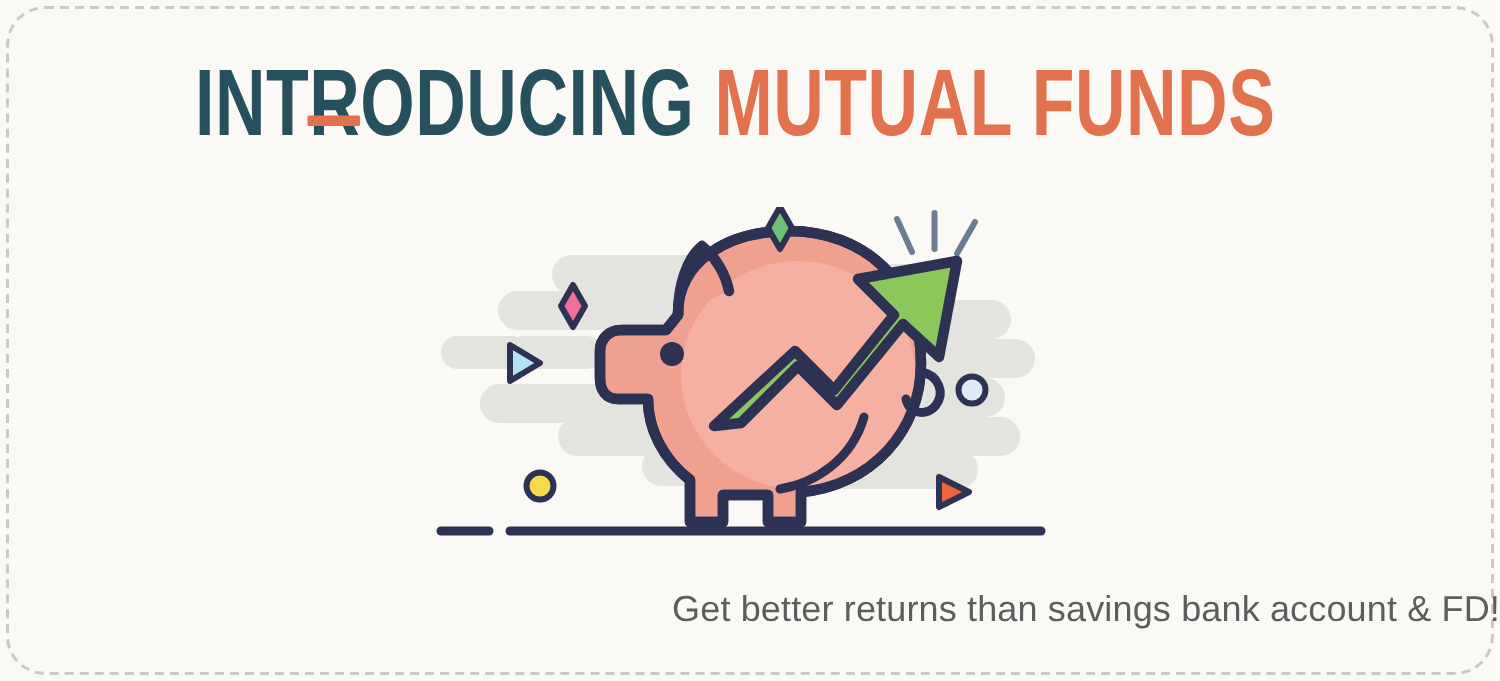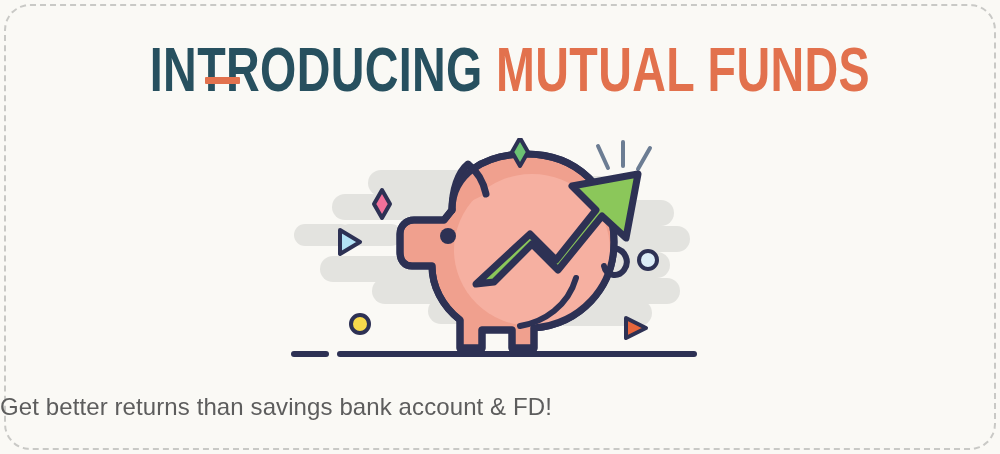--- a/index.html
+++ b/index.html
@@ -32,21 +32,21 @@
     border-radius: 26px;
     pointer-events: none;
   }
 
   
   #headline-block {
     position: absolute;
     left: 0;
     right: 0;
     top: 38px;
-    text-align: right;
+    text-align: left;
   }
   #headline {
     margin: 0;
     font-family: "Liberation Sans Narrow", "Liberation Sans", sans-serif;
     font-size: 63px;
     line-height: 1.0;
     font-weight: bold;
     letter-spacing: 0.5px;
     white-space: nowrap;
     transform: scaleX(0.74);
@@ -74,21 +74,21 @@
     height: 232px;
   }
   #illustration svg { display: block; }
 
   
   #subtitle {
     position: absolute;
     left: 0;
     right: 0;
     top: 393px;
-    text-align: left;
+    text-align: right;
     font-size: 24px;
     color: #5d5d5d;
     letter-spacing: 0.1px;
     white-space: nowrap;
   }
 </style>
 </head>
 <body>
 
 <div id="banner-card">

